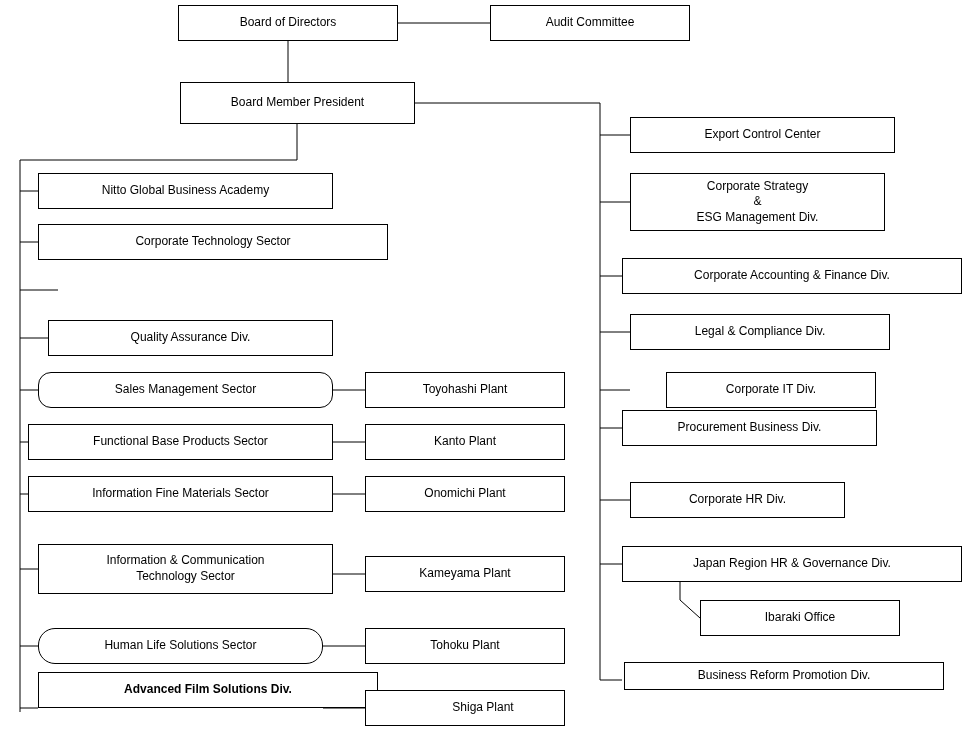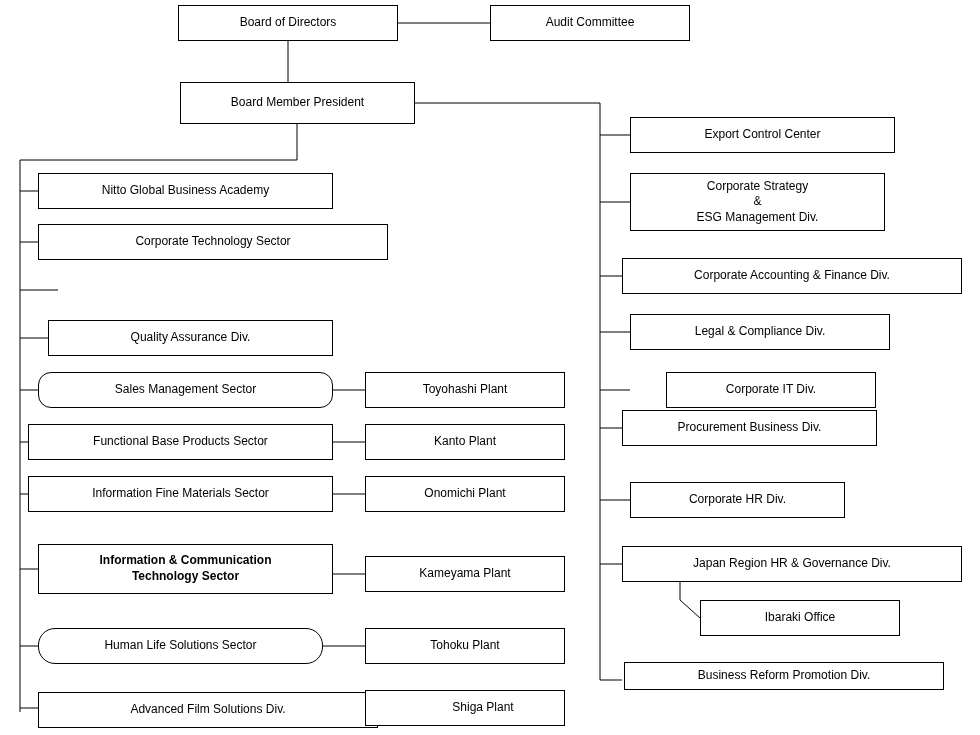--- a/index.html
+++ b/index.html
@@ -115,23 +115,23 @@
 
 <div class="box" style="left: 178px; top: 5px; width: 220px; height: 36px; text-align: center;">Board of Directors</div>
     <div class="box" style="left: 490px; top: 5px; width: 200px; height: 36px;">Audit Committee</div>
     <div class="box" style="left: 180px; top: 82px; width: 235px; height: 42px;">Board Member President</div>
     <div class="box" style="left: 38px; top: 173px; width: 295px; height: 36px;">Nitto Global Business Academy</div>
     <div class="box" style="left: 38px; top: 224px; width: 350px; height: 36px;">Corporate Technology Sector</div>
     <div class="box" style="left: 48px; top: 320px; width: 285px; height: 36px;">Quality Assurance Div.</div>
     <div class="box" style="left: 38px; top: 372px; width: 295px; height: 36px; border-radius: 13px;">Sales Management Sector</div>
     <div class="box" style="left: 28px; top: 424px; width: 305px; height: 36px;">Functional Base Products Sector</div>
     <div class="box" style="left: 28px; top: 476px; width: 305px; height: 36px;">Information Fine Materials Sector</div>
-    <div class="box" style="left: 38px; top: 544px; width: 295px; height: 50px; font-weight: bold;">Information &amp; Communication<br>Technology Sector</div>
+    <div class="box" style="left: 38px; top: 544px; width: 295px; height: 50px;">Information &amp; Communication<br>Technology Sector</div>
     <div class="box" style="left: 38px; top: 628px; width: 285px; height: 36px; border-radius: 17px;">Human Life Solutions Sector</div>
-    <div class="box" style="left: 38px; top: 692px; width: 340px; height: 36px;">Advanced Film Solutions Div.</div>
+    <div class="box" style="left: 38px; top: 672px; width: 340px; height: 36px; font-weight: bold;">Advanced Film Solutions Div.</div>
     <div class="box" style="left: 365px; top: 372px; width: 200px; height: 36px;">Toyohashi Plant</div>
     <div class="box" style="left: 365px; top: 424px; width: 200px; height: 36px;">Kanto Plant</div>
     <div class="box" style="left: 365px; top: 476px; width: 200px; height: 36px;">Onomichi Plant</div>
     <div class="box" style="left: 365px; top: 556px; width: 200px; height: 36px;">Kameyama Plant</div>
     <div class="box" style="left: 365px; top: 628px; width: 200px; height: 36px;">Tohoku Plant</div>
     <div class="box" style="left: 365px; top: 690px; width: 200px; height: 36px; padding-left: 40px;">Shiga Plant</div>
     <div class="box" style="left: 630px; top: 117px; width: 265px; height: 36px;">Export Control Center</div>
     <div class="box" style="left: 630px; top: 173px; width: 255px; height: 58px;">Corporate Strategy<br>&amp;<br>ESG Management Div.</div>
     <div class="box" style="left: 622px; top: 258px; width: 340px; height: 36px;">Corporate Accounting &amp; Finance Div.</div>
     <div class="box" style="left: 630px; top: 314px; width: 260px; height: 36px;">Legal &amp; Compliance Div.</div>

